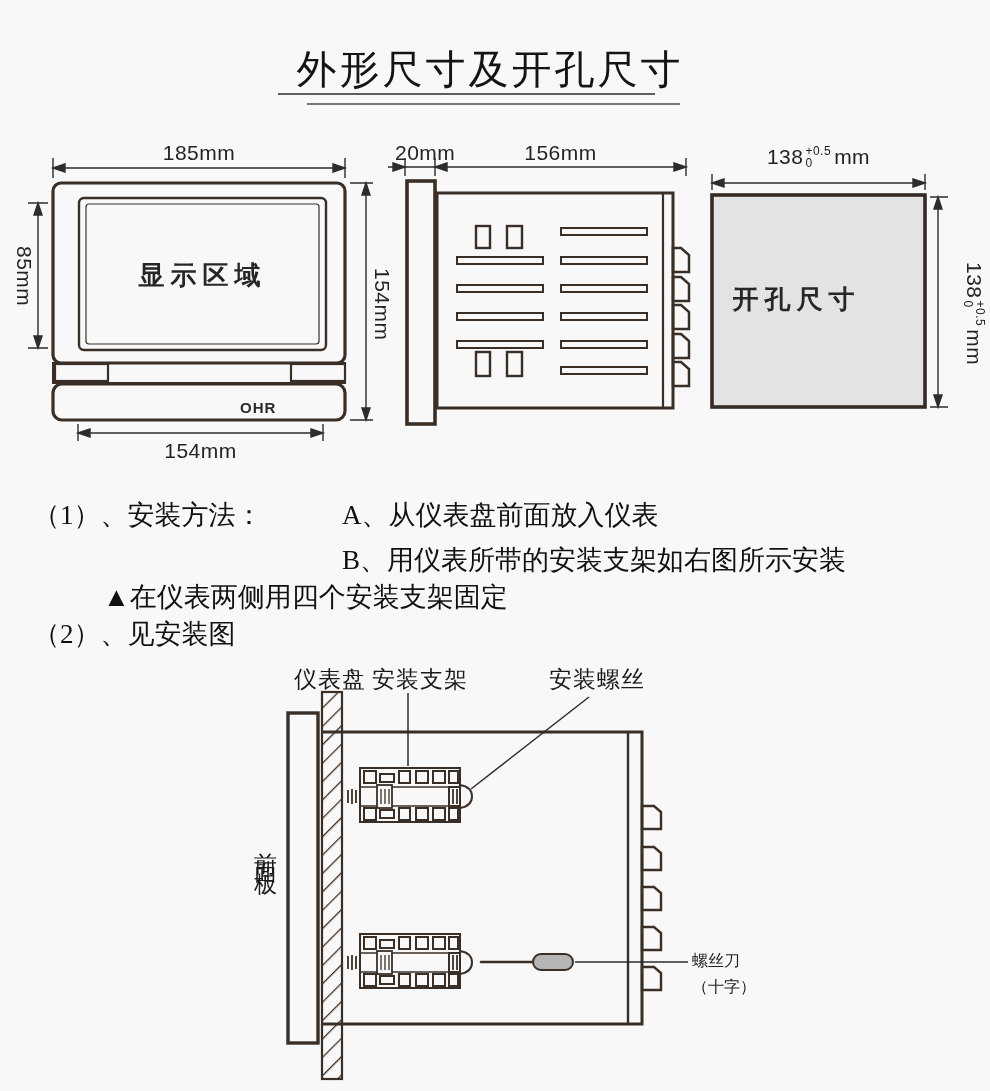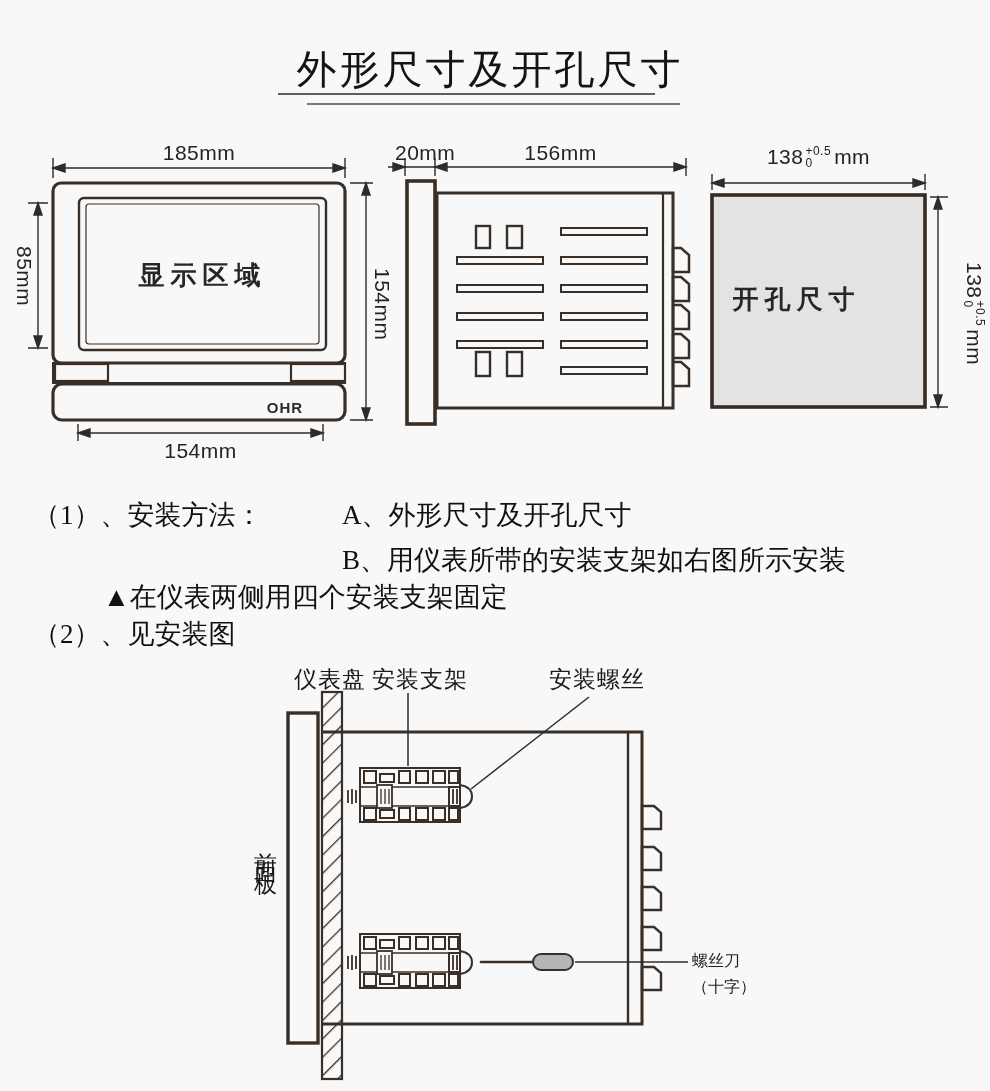--- a/index.html
+++ b/index.html
@@ -207,21 +207,21 @@
 
   <div class="lbl title" style="left:250px;top:42px;width:480px;text-align:center;">外形尺寸及开孔尺寸</div>
   <div class="uline" style="left:278px;top:93px;width:377px;"></div>
   <div class="uline" style="left:307px;top:103px;width:373px;background:#7a7a7a;"></div>
 
   <div class="lbl dim dim-center" style="left:53px;top:141px;width:292px;">185mm</div>
   <div class="lbl dim rot90" style="left:36px;top:246px;">85mm</div>
   <div class="lbl dim rot90" style="left:394px;top:268px;">154mm</div>
   <div class="lbl dim dim-center" style="left:78px;top:439px;width:245px;">154mm</div>
   <div class="lbl cjk big-cjk" style="left:79px;top:258px;width:247px;text-align:center;">显示区域</div>
-  <div class="lbl brand" style="left:240px;top:399px;width:90px;text-align:center;">OHR</div>
+  <div class="lbl brand" style="left:240px;top:399px;width:90px;text-align:left;">OHR</div>
 
   <div class="lbl dim dim-center" style="left:395px;top:141px;width:52px;">20mm</div>
   <div class="lbl dim dim-center" style="left:435px;top:141px;width:251px;">156mm</div>
 
   <div class="lbl dim" style="left:712px;top:145px;width:213px;text-align:center;">
     <span class="tolwrap">
       <span>138</span>
         <span class="tolstack">
           <span>+0.5</span>
           <span>0</span>
@@ -235,21 +235,21 @@
         <span class="tolstack">
           <span>+0.5</span>
           <span>0</span>
         </span>
         <span>mm</span>
     </span>
   </div>
   <div class="lbl cjk big-cjk" style="left:712px;top:282px;width:169px;text-align:center;">开孔尺寸</div>
 
   <div class="lbl body-text" style="left:33px;top:497px;">（1）、安装方法：</div>
-  <div class="lbl body-text" style="left:342px;top:497px;">A、外形尺寸及开孔尺寸</div>
+  <div class="lbl body-text" style="left:342px;top:497px;">A、从仪表盘前面放入仪表</div>
   <div class="lbl body-text" style="left:342px;top:542px;">B、用仪表所带的安装支架如右图所示安装</div>
   <div class="lbl body-text" style="left:103px;top:579px;">▲在仪表两侧用四个安装支架固定</div>
   <div class="lbl body-text" style="left:33px;top:616px;">（2）、见安装图</div>
 
   <div class="lbl diag-lbl" style="left:294px;top:664px;">仪表盘</div>
   <div class="lbl diag-lbl" style="left:372px;top:664px;">安装支架</div>
   <div class="lbl diag-lbl" style="left:549px;top:664px;">安装螺丝</div>
   <div class="lbl diag-lbl vert" style="left:250px;top:834px;">前面板</div>
   <div class="lbl screwdriver-lbl" style="left:692px;top:948px;">
     <div>螺丝刀</div>

